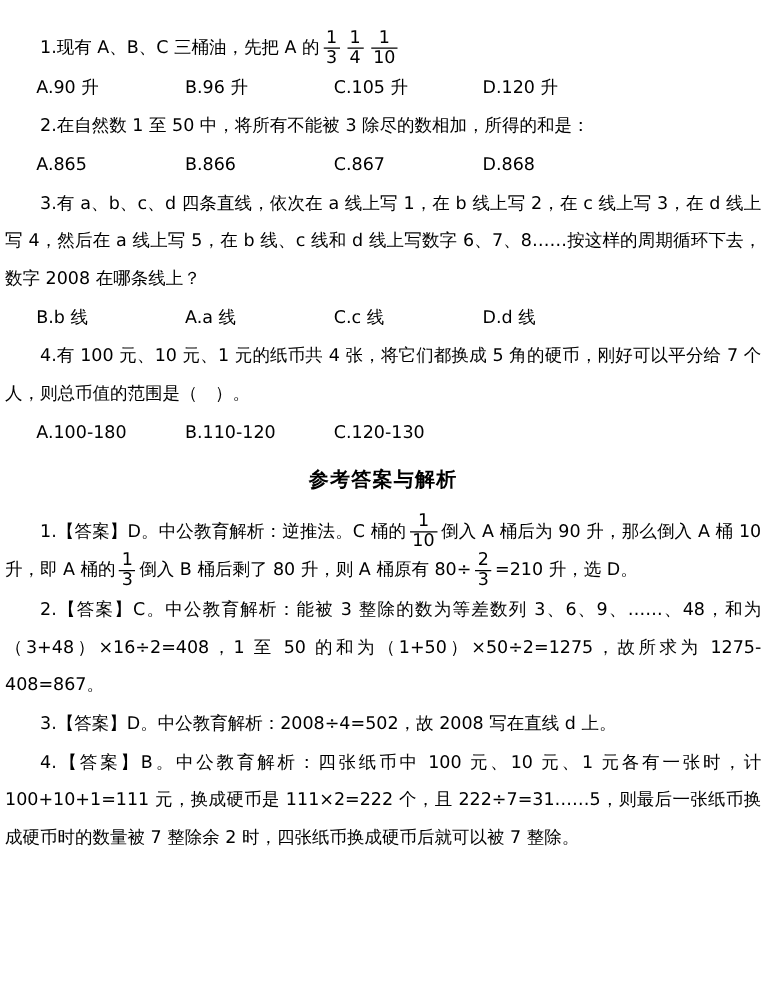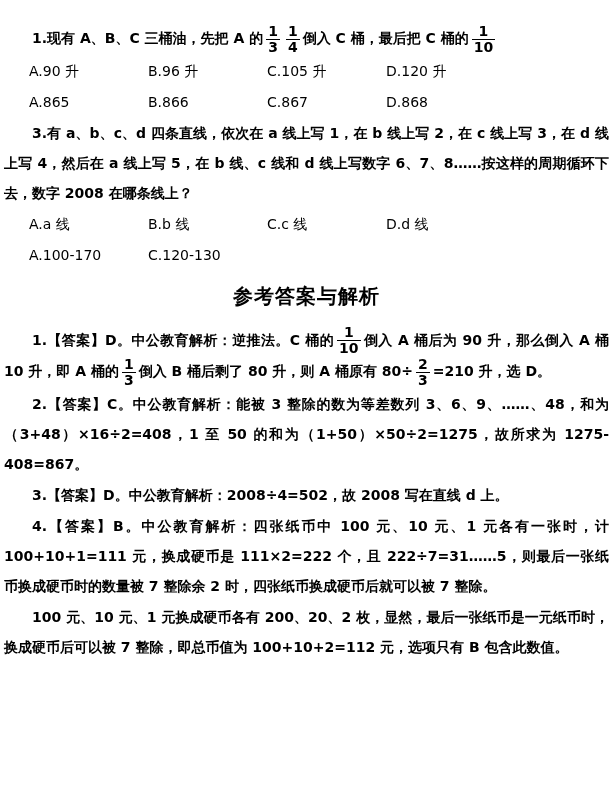--- a/index.html
+++ b/index.html
@@ -20,36 +20,35 @@
     width: 615px;
     height: 800px;
     padding: 22px 6px 0 4px;
     background: #ffffff;
   }
   .para {
     margin: 1px 0;
     text-indent: 2em;
     text-align: justify;
     line-height: 30px;
-    font-weight: bold;
   }
   .options {
     display: flex;
     padding-left: 25px;
     line-height: 30px;
     margin: 1px 0;
   }
   .opt {
     flex: 0 0 auto;
     width: 119px;
     white-space: nowrap;
   }
   .opt:last-child { width: auto; }
   .answers-heading {
-    font-size: 20px;
+    font-size: 16px;
     font-weight: bold;
     text-align: center;
     margin: 13px 0 15px 0;
     letter-spacing: 1px;
   }
   .frac {
     display: inline-block;
     vertical-align: middle;
     text-align: center;
     margin: 0 3px;
@@ -67,56 +66,58 @@
     line-height: 15px;
     padding: 0 2px;
   }
 </style>
 </head>
 <body>
 
 <div class="page">
 
   <p class="para">
-    <span>1.现有 A、B、C 三桶油，先把 A 的</span><span class="frac"><span class="num">1</span><span class="den">3</span></span><span class="frac"><span class="num">1</span><span class="den">4</span></span><span>倒入 C 桶，最后把 C 桶的</span><span class="frac"><span class="num">1</span><span class="den">10</span></span>
+    <span>1.现有 A、B、C 三桶油，先把 A 的</span><span class="frac"><span class="num">1</span><span class="den">3</span></span><span class="frac"><span class="num">1</span><span class="den">4</span></span><span class="frac"><span class="num">1</span><span class="den">10</span></span>
   </p>
   <div class="options">
     <span class="opt">A.90 升</span>
     <span class="opt">B.96 升</span>
     <span class="opt">C.105 升</span>
     <span class="opt">D.120 升</span>
   </div>
 
+  <p class="para">2.在自然数 1 至 50 中，将所有不能被 3 除尽的数相加，所得的和是：</p>
   <div class="options">
     <span class="opt">A.865</span>
     <span class="opt">B.866</span>
     <span class="opt">C.867</span>
     <span class="opt">D.868</span>
   </div>
 
   <p class="para">3.有 a、b、c、d 四条直线，依次在 a 线上写 1，在 b 线上写 2，在 c 线上写 3，在 d 线上写 4，然后在 a 线上写 5，在 b 线、c 线和 d 线上写数字 6、7、8……按这样的周期循环下去，数字 2008 在哪条线上？</p>
   <div class="options">
+    <span class="opt">B.b 线</span>
     <span class="opt">A.a 线</span>
-    <span class="opt">B.b 线</span>
     <span class="opt">C.c 线</span>
     <span class="opt">D.d 线</span>
   </div>
 
+  <p class="para">4.有 100 元、10 元、1 元的纸币共 4 张，将它们都换成 5 角的硬币，刚好可以平分给 7 个人，则总币值的范围是（　）。</p>
   <div class="options">
-    <span class="opt">A.100-170</span>
+    <span class="opt">A.100-180</span>
+    <span class="opt">B.110-120</span>
     <span class="opt">C.120-130</span>
   </div>
 
   <h2 class="answers-heading">参考答案与解析</h2>
 
   <p class="para">
     <span>1.【答案】D。中公教育解析：逆推法。C 桶的</span><span class="frac"><span class="num">1</span><span class="den">10</span></span><span>倒入 A 桶后为 90 升，那么倒入 A 桶 10 升，即 A 桶的</span><span class="frac"><span class="num">1</span><span class="den">3</span></span><span>倒入 B 桶后剩了 80 升，则 A 桶原有 80÷</span><span class="frac"><span class="num">2</span><span class="den">3</span></span><span>=210 升，选 D。</span>
   </p>
 
   <p class="para">2.【答案】C。中公教育解析：能被 3 整除的数为等差数列 3、6、9、……、48，和为（3+48）×16÷2=408，1 至 50 的和为（1+50）×50÷2=1275，故所求为 1275-408=867。</p>
 
   <p class="para">3.【答案】D。中公教育解析：2008÷4=502，故 2008 写在直线 d 上。</p>
 
   <p class="para">4.【答案】B。中公教育解析：四张纸币中 100 元、10 元、1 元各有一张时，计 100+10+1=111 元，换成硬币是 111×2=222 个，且 222÷7=31……5，则最后一张纸币换成硬币时的数量被 7 整除余 2 时，四张纸币换成硬币后就可以被 7 整除。</p>
 
-  <p class="para">100 元、10 元、1 元换成硬币各有 200、20、2 枚，显然，最后一张纸币是一元纸币时，换成硬币后可以被 7 整除，即总币值为 100+10+2=112 元，选项只有 B 包含此数值。</p>
 
 </div>
 
 </body></html>

